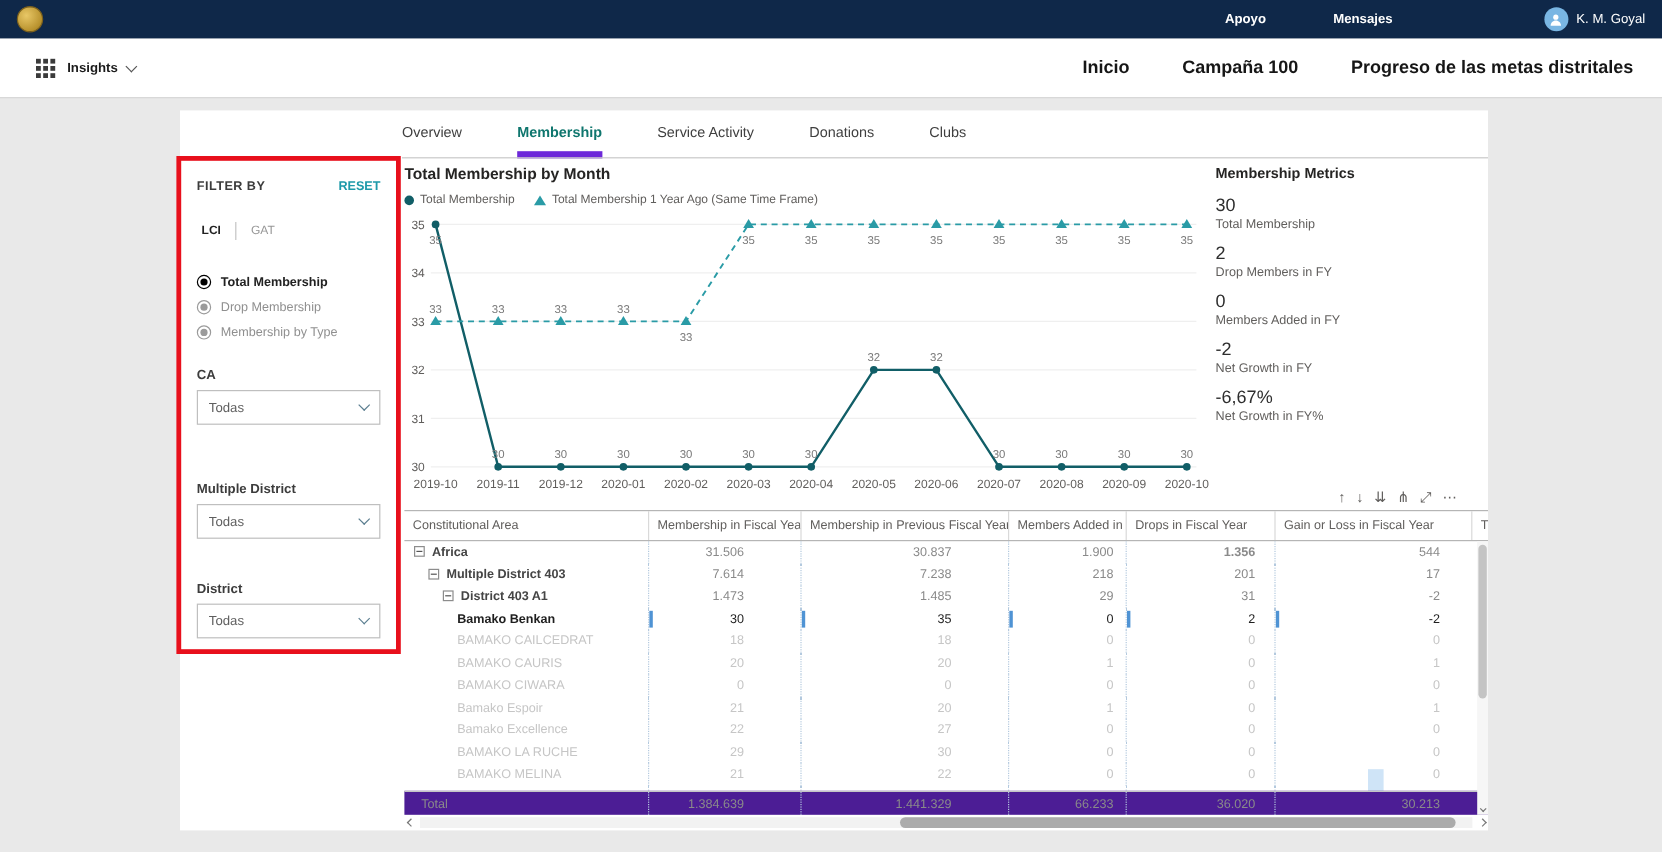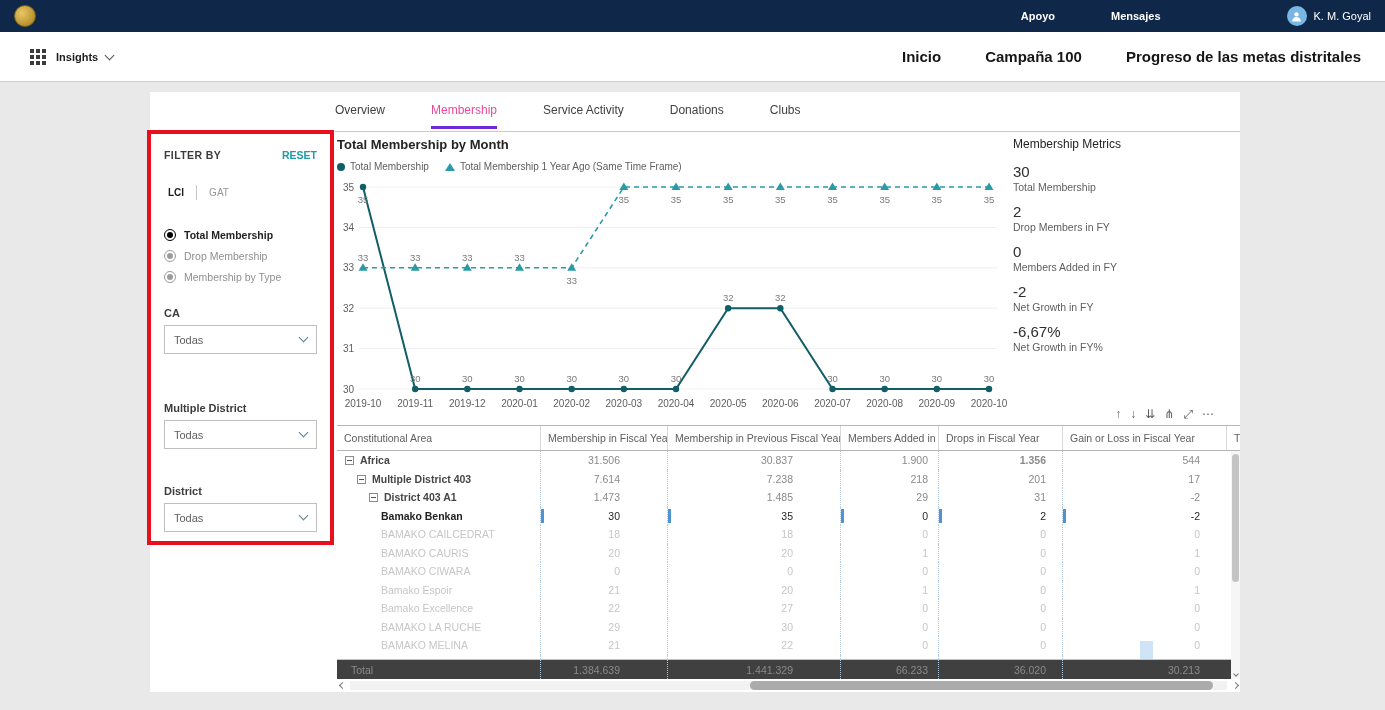--- a/index.html
+++ b/index.html
@@ -23,21 +23,21 @@
   .chev{display:inline-block;width:7px;height:7px;border-right:1.5px solid #555;border-bottom:1.5px solid #555;transform:rotate(45deg);margin-left:8px;margin-bottom:2px}
   .appbar-right{margin-left:auto;display:flex;gap:44px;align-items:center;padding-right:6px}
   .appnav{font-size:15px;font-weight:700;color:#161616;cursor:pointer}
 
   
   .canvas{position:absolute;left:150px;top:92px;width:1090px;height:600px;background:#fff}
 
   
   .tabs{position:absolute;left:185px;top:11px;display:flex;gap:46px}
   .tab{font-size:12px;color:#3f3f3f;padding-bottom:9px;cursor:pointer}
-  .tab.active{font-weight:400;color:#ec4899;border-bottom:3px solid #6d28d9}
+  .tab.active{font-weight:700;color:#0f766e;border-bottom:6px solid #6d28d9}
   .tabs-line{position:absolute;left:185px;right:0;top:39px;height:1px;background:#c9c9c9}
 
   
   .fpanel{position:absolute;left:0;top:41px;width:181px;height:556px;background:#fff;padding:16px 14px}
   .frow{display:flex;justify-content:space-between;align-items:center}
   .ftitle{font-size:10.5px;font-weight:700;color:#3c3c3c;letter-spacing:.4px}
   .freset{font-size:10.5px;font-weight:700;color:#1e9aaa;cursor:pointer}
   .fseg{margin-top:24px;display:flex;align-items:center;padding-left:4px}
   .seg{font-size:10px;cursor:pointer}
   .seg.active{font-weight:700;color:#222}
@@ -66,21 +66,21 @@
   .legend{display:flex;gap:16px;margin-top:9px;align-items:center}
   .leg-item{display:flex;align-items:center;gap:5px;font-size:10px;color:#605e5c}
   .leg-dot{width:8px;height:8px;border-radius:50%;flex:none}
   .leg-tri{width:0;height:0;border-left:5px solid transparent;border-right:5px solid transparent;border-bottom:8px solid #2a9ba6;flex:none}
   #chart-svg{margin-top:5px;overflow:visible;display:block}
   .ax{font-size:10px;fill:#605e5c}
   .lbl{font-size:9.5px;fill:#7a7a7a}
 
   
   .metrics{position:absolute;left:863px;top:45px;width:220px}
-  .m-title{font-size:12px;font-weight:400;color:#252423;margin-bottom:12px}
+  .m-title{font-size:12px;font-weight:700;color:#252423;margin-bottom:12px}
   .m-val{font-size:15px;color:#2e2e2e}
   .m-lab{font-size:10.5px;color:#605e5c;margin:1px 0 10px}
 
   
   .vtoolbar{position:absolute;right:26px;top:316px;display:flex;gap:9px;color:#605e5c;font-size:12px;align-items:center}
   .vt-icon{cursor:pointer;line-height:12px}
 
   
   .tbl{position:absolute;left:187px;top:333px;width:903px;height:266px;font-size:10.5px;background:#fff}
   .thead{display:flex;height:26px;line-height:25px;border-top:1px solid #b5b5b5;border-bottom:1px solid #b5b5b5;color:#605e5c}
@@ -95,21 +95,21 @@
   .td.c4{padding-right:16px}
   .td.c5{padding-right:26px}
   .trow.group .name-lab{font-weight:700;color:#454545}
   .trow.group .num{color:#8a8a8a}
   .trow.sel{color:#1f1f1f}
   .trow.sel .name-lab{font-weight:700;color:#1f1f1f}
   .trow.sel .num::before{content:'';position:absolute;left:0;top:2px;height:14px;width:3px;background:#4f93d4}
   .trow.dim{color:#c6c6c6}
   .expandbox{display:inline-block;width:9px;height:9px;border:1px solid #8c8c8c;position:relative;margin-right:6px;vertical-align:-1px;cursor:pointer}
   .expandbox::after{content:'';position:absolute;left:1px;right:1px;top:3px;height:1px;background:#555}
-  .trow-total{display:flex;height:20px;line-height:20px;border-top:1px solid #c4c4c4;color:#8a8a8a;background:#404040;position:absolute;left:0;top:234px;width:903px;z-index:5}
+  .trow-total{display:flex;height:20px;line-height:20px;border-top:1px solid #c4c4c4;color:#8a8a8a;background:#4c1d95;position:absolute;left:0;top:234px;width:903px;z-index:5}
   .trow-total .td.num{border-left:1px dotted #b3c9de}
   .hlblock{position:absolute;left:803px;top:216px;width:13px;height:22px;background:#cfe4f7;z-index:1}
 
   
   .hsb{position:absolute;left:0;top:255px;width:903px;height:11px;display:flex;align-items:center;z-index:6}
   .hsb .track{flex:1;height:9px;background:#f2f2f2;position:relative;margin:0 3px}
   .hsb .thumb{position:absolute;left:400px;width:463px;top:0;height:9px;background:#ababab;border-radius:5px}
   .sarrow{width:10px;height:10px;display:flex;align-items:center;justify-content:center;cursor:pointer}
   .chev-left{width:5px;height:5px;border-left:1.4px solid #777;border-bottom:1.4px solid #777;transform:rotate(45deg)}
   .chev-right{width:5px;height:5px;border-right:1.4px solid #777;border-top:1.4px solid #777;transform:rotate(45deg)}

